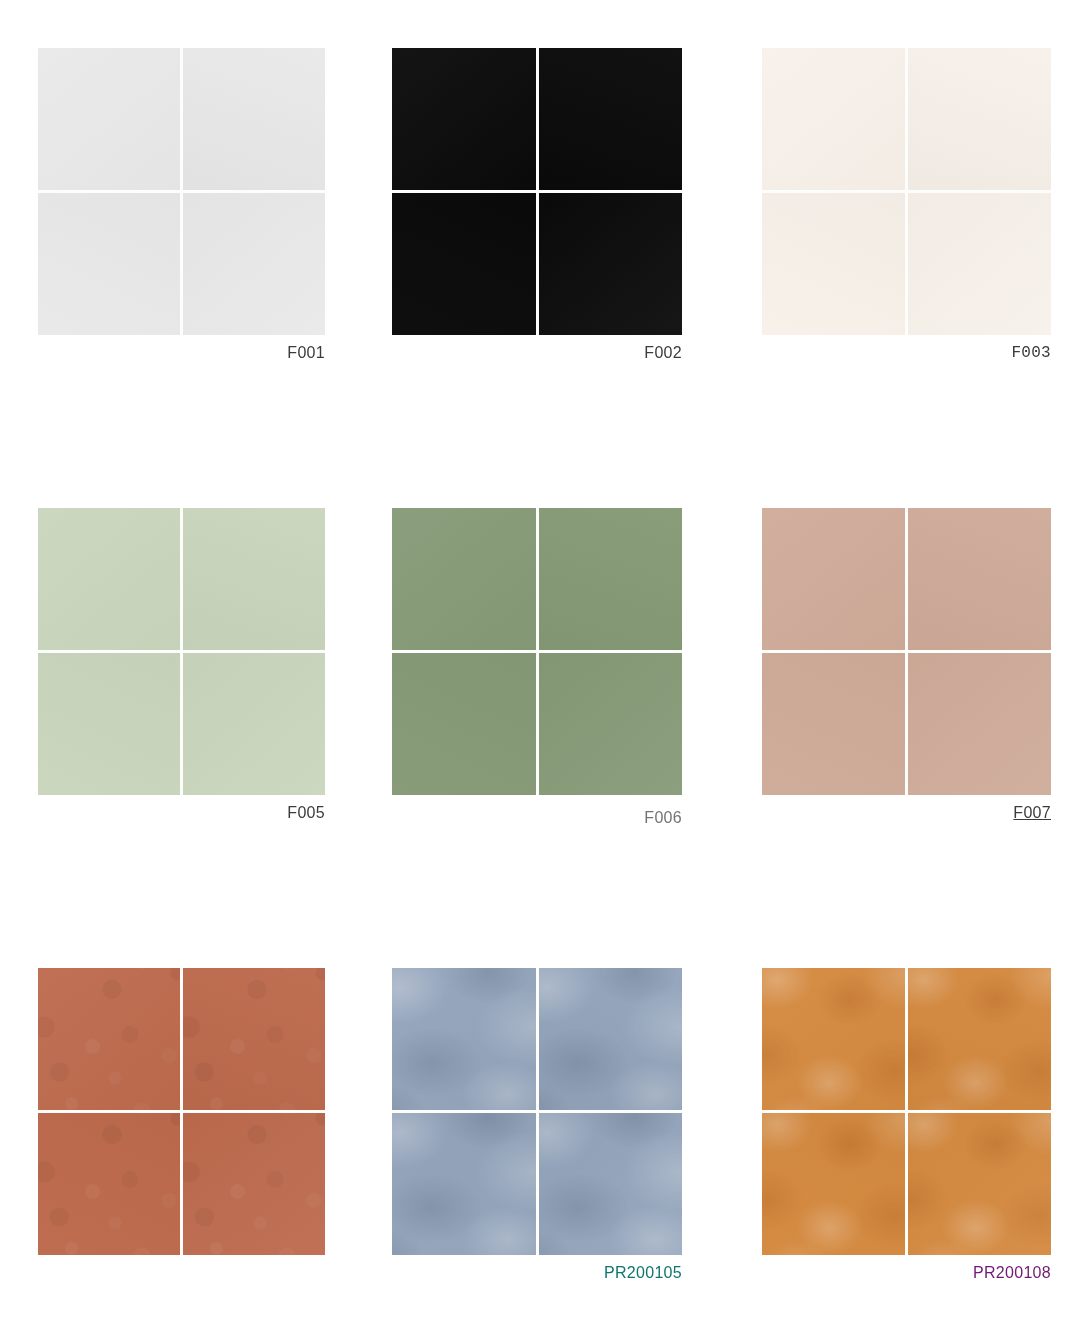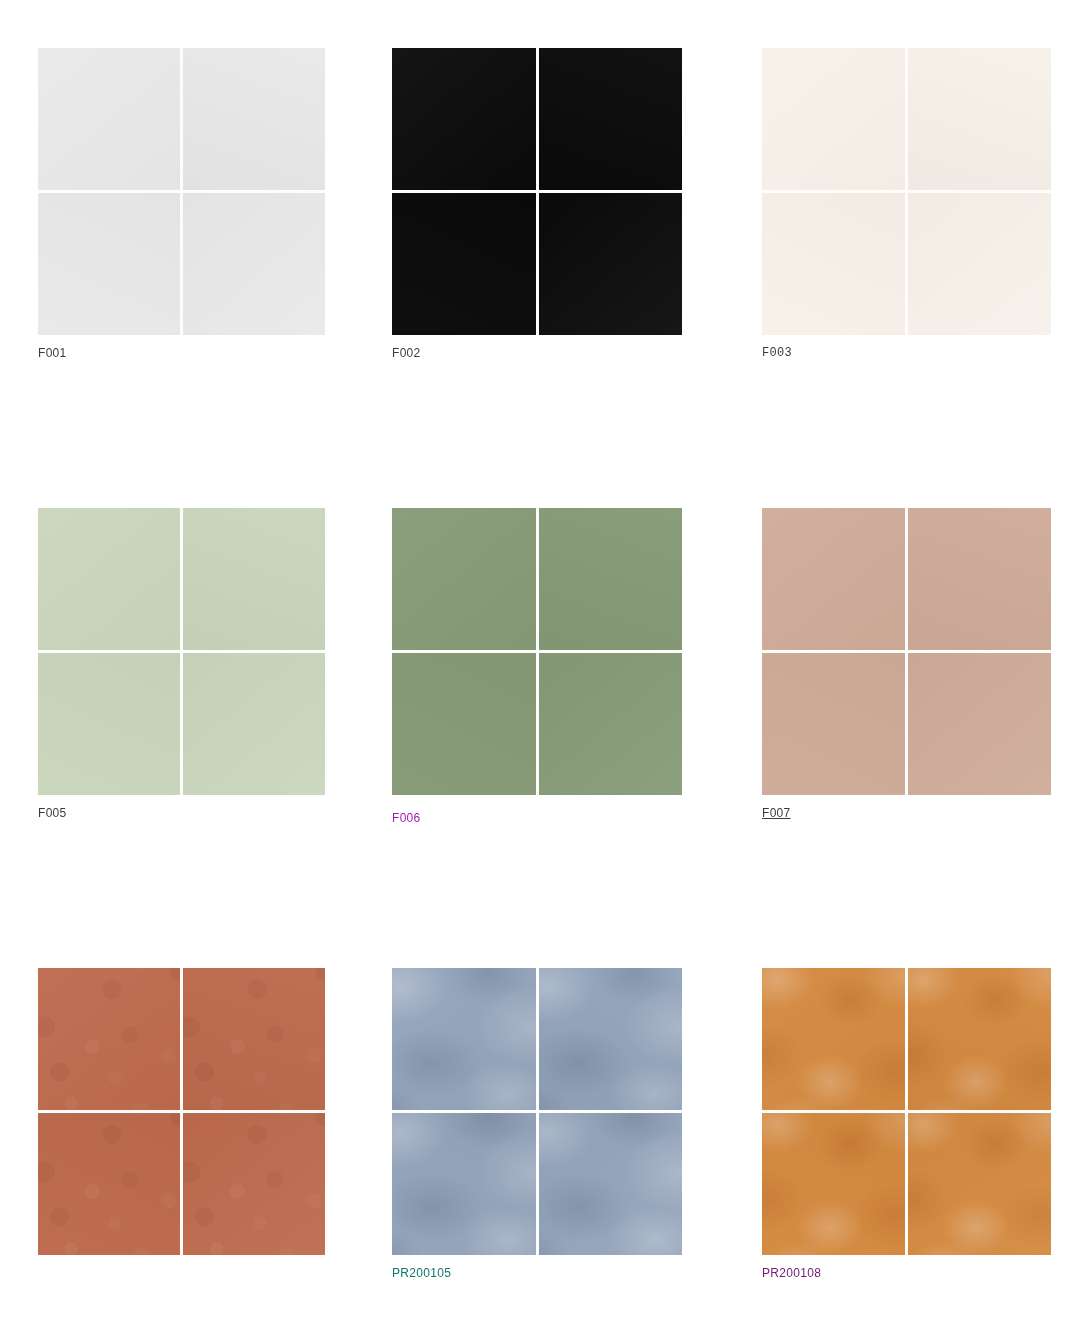--- a/index.html
+++ b/index.html
@@ -105,23 +105,23 @@
       radial-gradient(ellipse 48px 40px at 58% 30%, rgba(150,70,10,0.22), transparent 68%),
       radial-gradient(ellipse 62px 50px at 86% 18%, rgba(255,255,255,0.20), transparent 70%),
       radial-gradient(ellipse 56px 46px at 16% 58%, rgba(150,70,10,0.20), transparent 68%),
       radial-gradient(ellipse 50px 42px at 48% 72%, rgba(255,255,255,0.24), transparent 68%),
       radial-gradient(ellipse 58px 46px at 80% 66%, rgba(150,70,10,0.18), transparent 70%),
       radial-gradient(ellipse 52px 40px at 32% 92%, rgba(255,255,255,0.18), transparent 68%);
   }
 
   .swatch-label {
     margin-top: 7px;
-    font-size: 12px;
+    font-size: 16px;
     color: #3b3b3b;
-    text-align: left;
+    text-align: right;
     letter-spacing: 0.3px;
     line-height: 22px;
     white-space: nowrap;
   }
   .swatch-cell.col-0 .swatch-label { margin-left: 38px; width: 287px; }
   .swatch-cell.col-1 .swatch-label { margin-left: 30px; width: 290px; }
   .swatch-cell.col-2 .swatch-label { margin-left: 30px; width: 289px; }
 </style>
 </head>
 <body style="background: rgb(255, 255, 255);">
@@ -203,21 +203,21 @@
         <div class="tile-quad q1" style="background-color: rgb(134, 154, 119);">
           <span class="tex"></span>
         </div>
         <div class="tile-quad q2" style="background-color: rgb(134, 154, 119);">
           <span class="tex"></span>
         </div>
         <div class="tile-quad q3" style="background-color: rgb(134, 154, 119);">
           <span class="tex"></span>
         </div>
       </div>
-      <div class="swatch-label" style="color: #a21caf; margin-top: 12px;">F006</div>
+      <div class="swatch-label" style="color: #737373; margin-top: 12px;">F006</div>
     </div>
     <div class="swatch-cell col-2">
       <div class="tile-block" data-texture="smooth" style="background: rgb(253, 253, 252);">
         <div class="tile-quad q0" style="background-color: rgb(207, 171, 153);">
           <span class="tex"></span>
         </div>
         <div class="tile-quad q1" style="background-color: rgb(207, 171, 153);">
           <span class="tex"></span>
         </div>
         <div class="tile-quad q2" style="background-color: rgb(207, 171, 153);">

